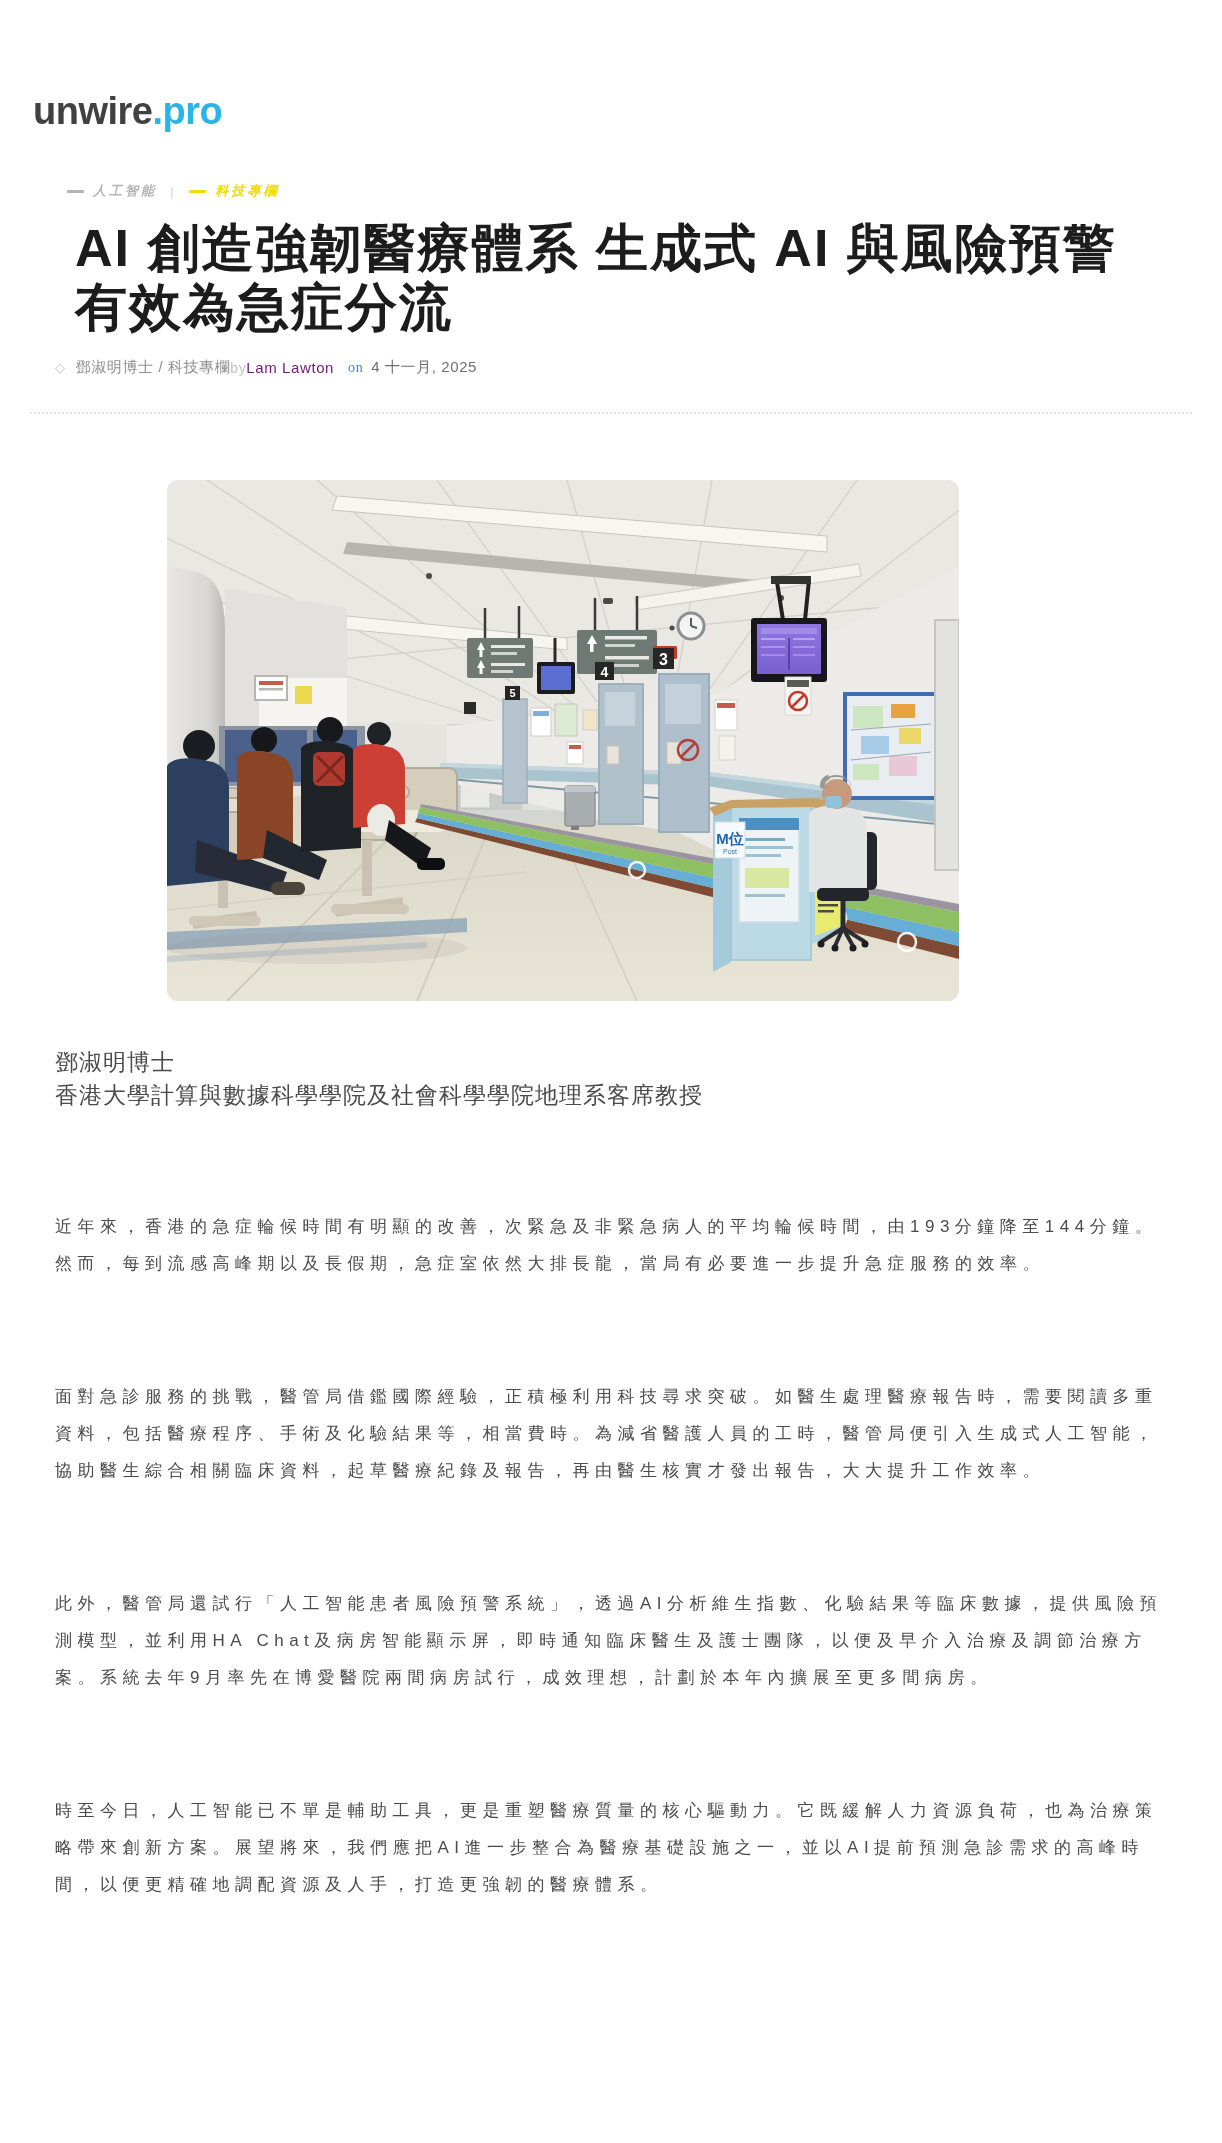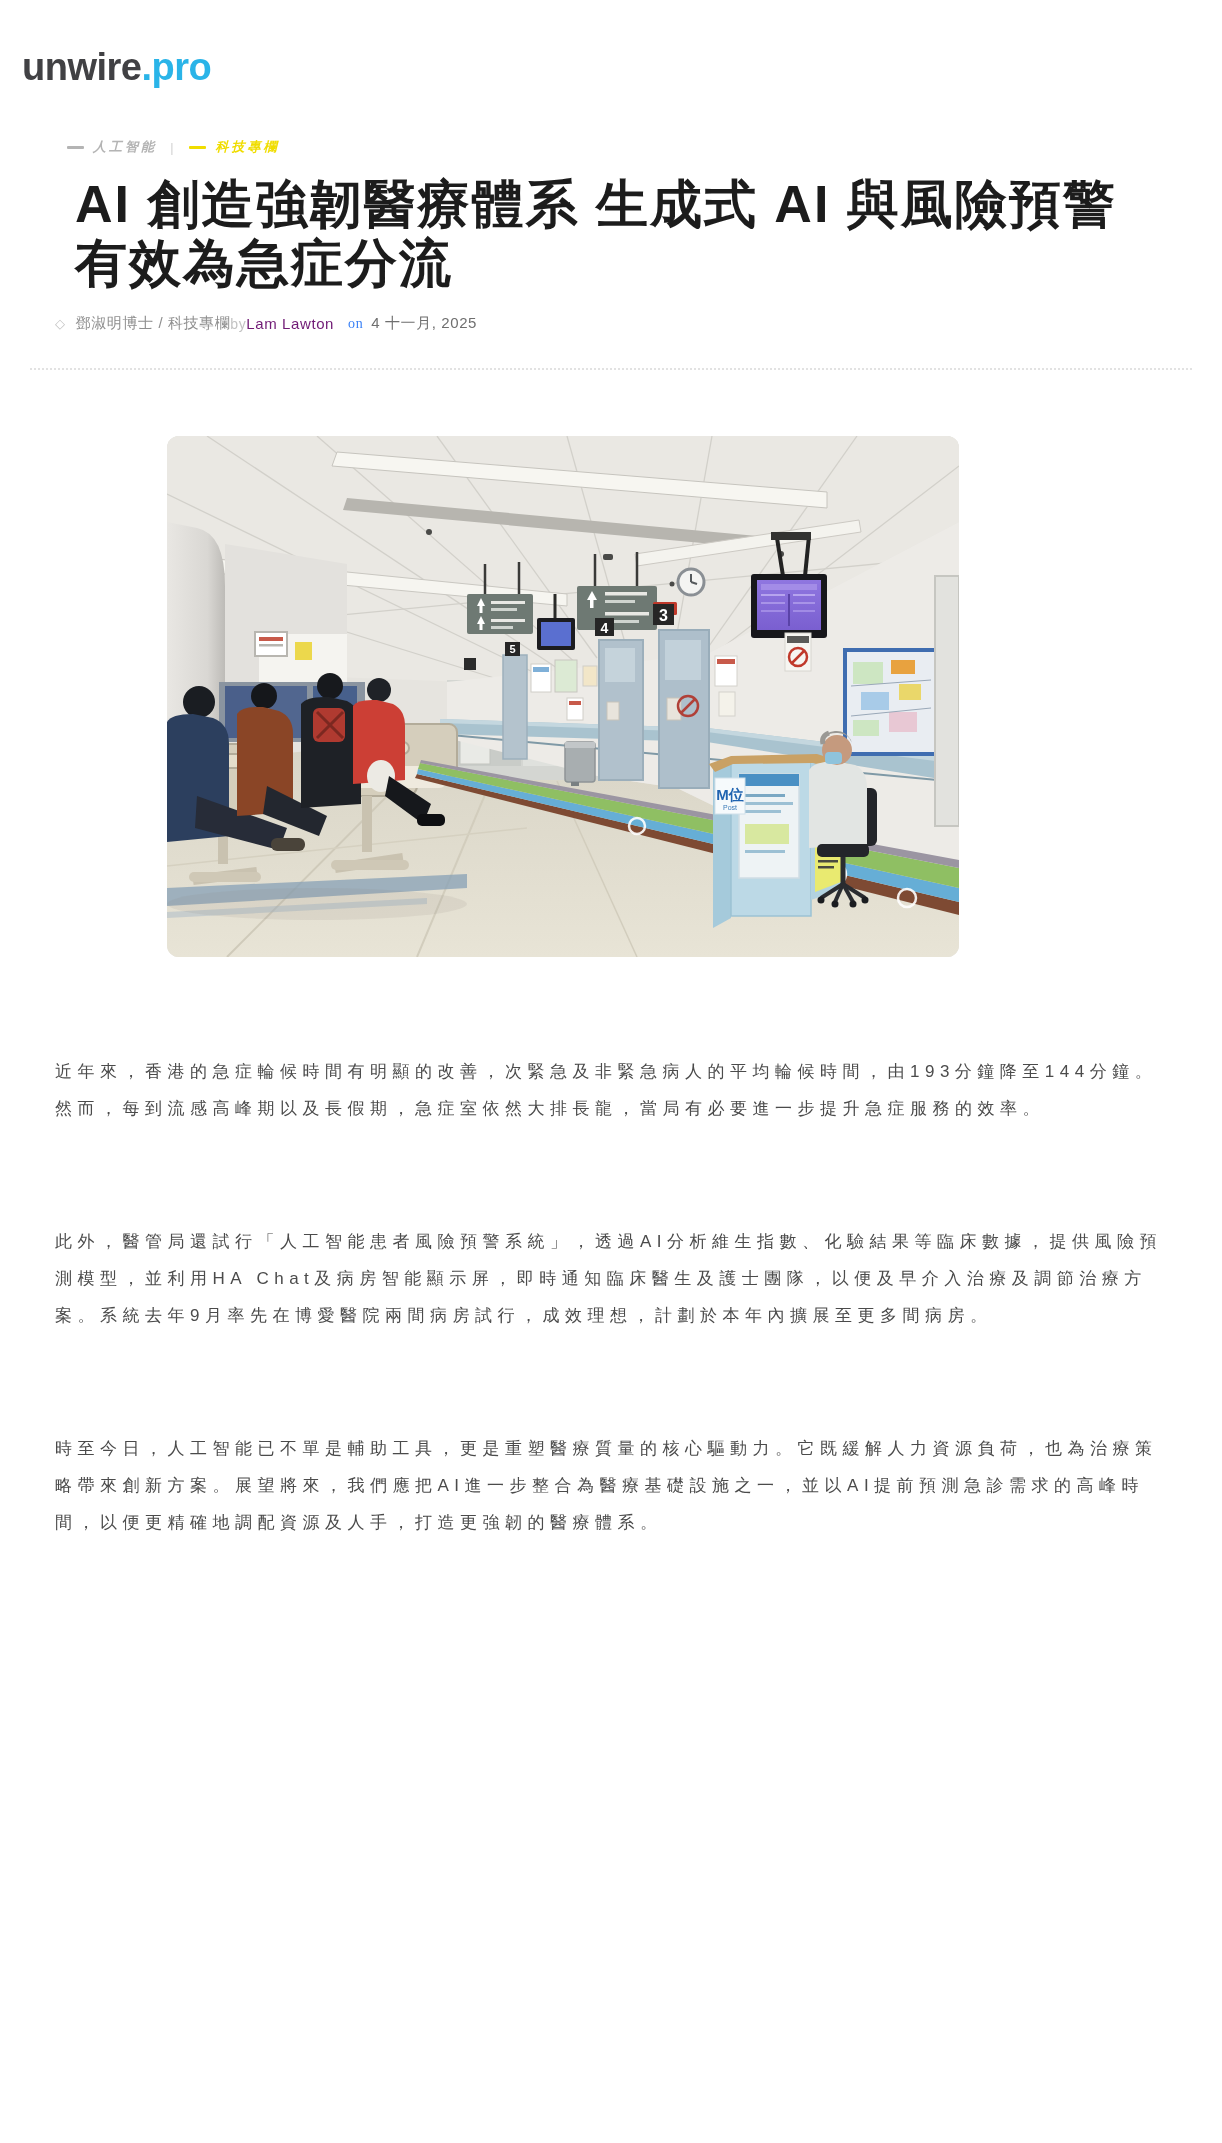--- a/index.html
+++ b/index.html
@@ -5,21 +5,21 @@
   * { margin:0; padding:0; box-sizing:border-box; }
   html,body { background:#ffffff; }
   body {
     width:1222px; height:2143px; overflow:hidden; position:relative;
     font-family:"Liberation Sans","DejaVu Sans",sans-serif;
     -webkit-font-smoothing:antialiased;
   }
   .content { padding:0 55px; }
 
   
-  .site-header { padding-top:48px; padding-left:22px; }
+  .site-header { padding-top:48px; padding-left:33px;margin-top:44px; }
   .logo { font-size:38px; font-weight:700; letter-spacing:-0.5px; line-height:1; cursor:pointer; display:inline-block; }
   .logo .lg-main { color:#414144; }
   .logo .lg-suffix { color:#2ab4e8; }
 
   
   .tag-row { margin-top:52px; margin-left:12px; display:flex; align-items:center; font-size:13px; font-weight:700; letter-spacing:3px;font-style:italic; }
   .tag { display:flex; align-items:center; cursor:pointer; }
   .tag-dash { display:inline-block; width:17px; height:3px; border-radius:1px; margin-right:9px; }
   .tag-gray { color:#b4b4b4; } .tag-gray .tag-dash { background:#b4b4b4; }
   .tag-yellow { color:#f0dd00; } .tag-yellow .tag-dash { background:#f0dd00; }
@@ -401,18 +401,23 @@
           <line x1="676" y1="448" x2="686" y2="466" stroke="#2a2c30" stroke-width="4"></line>
           <circle cx="654" cy="464" r="3.5" fill="#1a1c20"></circle>
           <circle cx="698" cy="464" r="3.5" fill="#1a1c20"></circle>
           <circle cx="668" cy="468" r="3.5" fill="#1a1c20"></circle>
           <circle cx="686" cy="468" r="3.5" fill="#1a1c20"></circle>
         </g>
       </g>
     </svg>
   </figure>
 
+  <div class="caption">
+    <div>鄧淑明博士</div>
+    <div>香港大學計算與數據科學學院及社會科學學院地理系客席教授</div>
+  </div>
 
   <p class="body-para">近年來，香港的急症輪候時間有明顯的改善，次緊急及非緊急病人的平均輪候時間，由193分鐘降至144分鐘。然而，每到流感高峰期以及長假期，急症室依然大排長龍，當局有必要進一步提升急症服務的效率。</p>
+  <p class="body-para">面對急診服務的挑戰，醫管局借鑑國際經驗，正積極利用科技尋求突破。如醫生處理醫療報告時，需要閱讀多重資料，包括醫療程序、手術及化驗結果等，相當費時。為減省醫護人員的工時，醫管局便引入生成式人工智能，協助醫生綜合相關臨床資料，起草醫療紀錄及報告，再由醫生核實才發出報告，大大提升工作效率。</p>
   <p class="body-para">此外，醫管局還試行「人工智能患者風險預警系統」，透過AI分析維生指數、化驗結果等臨床數據，提供風險預測模型，並利用HA Chat及病房智能顯示屏，即時通知臨床醫生及護士團隊，以便及早介入治療及調節治療方案。系統去年9月率先在博愛醫院兩間病房試行，成效理想，計劃於本年內擴展至更多間病房。</p>
   <p class="body-para">時至今日，人工智能已不單是輔助工具，更是重塑醫療質量的核心驅動力。它既緩解人力資源負荷，也為治療策略帶來創新方案。展望將來，我們應把AI進一步整合為醫療基礎設施之一，並以AI提前預測急診需求的高峰時間，以便更精確地調配資源及人手，打造更強韌的醫療體系。</p>
 
 </div>
 
 </body></html>

